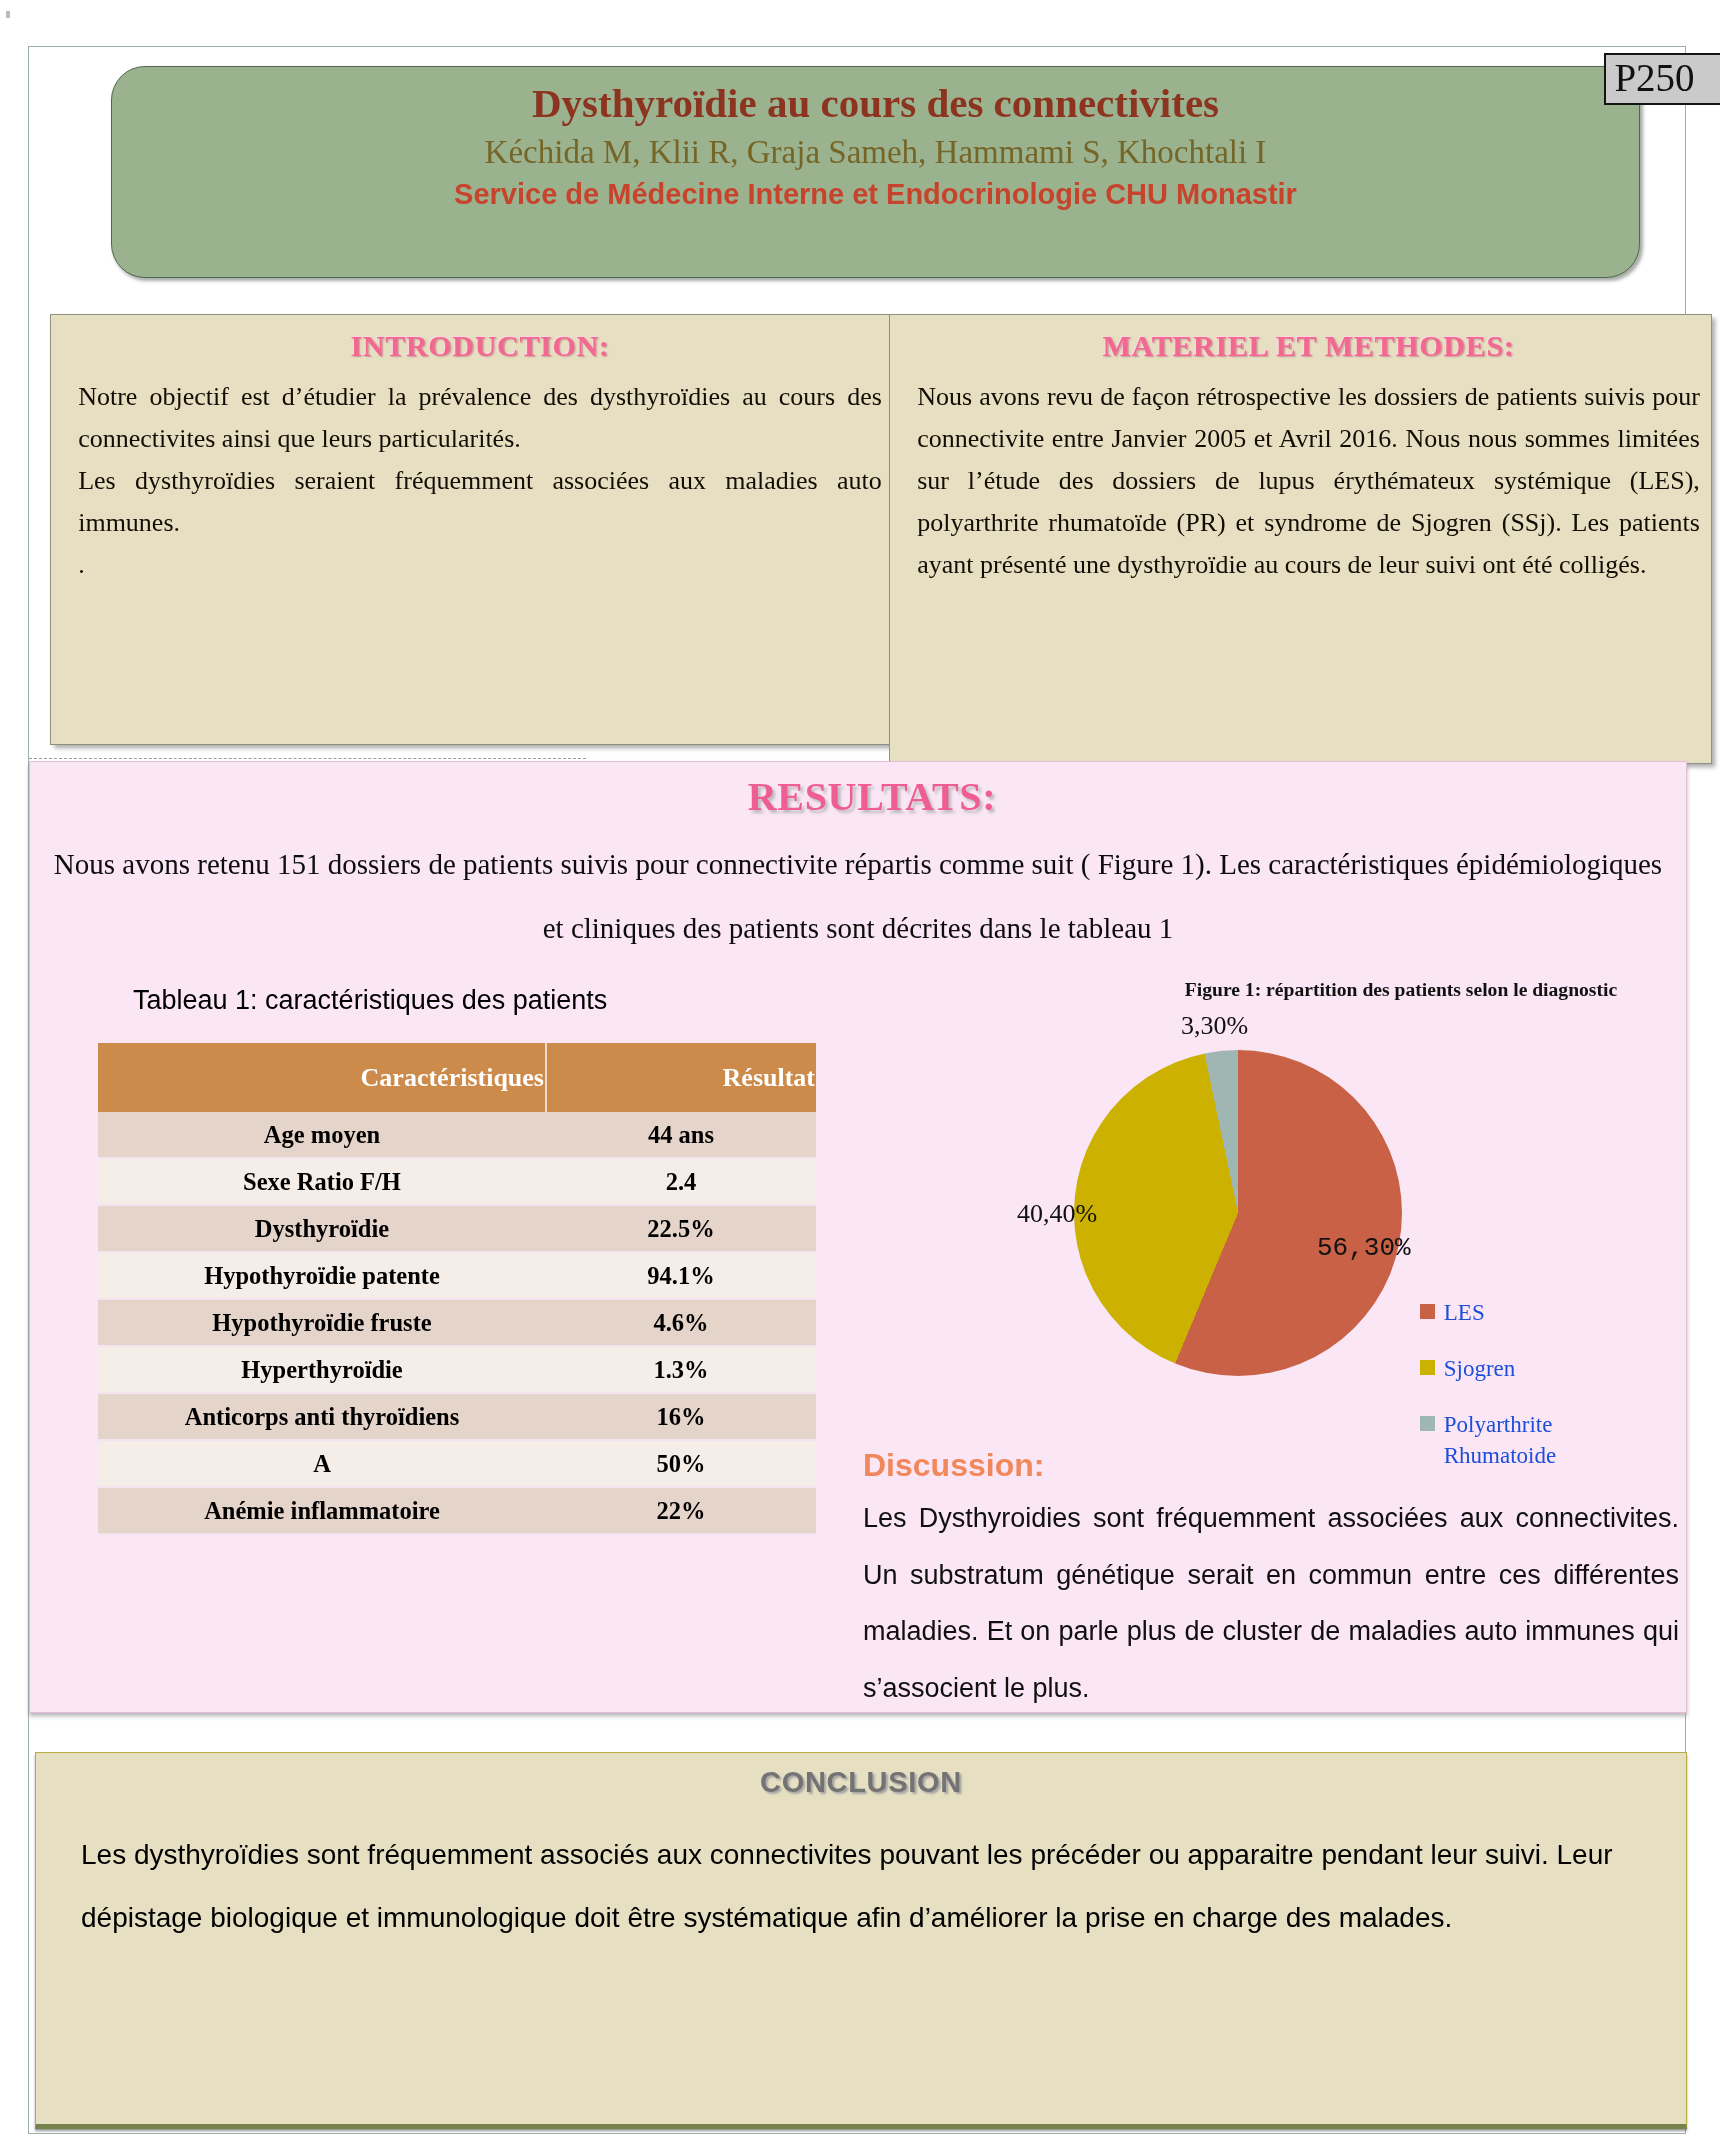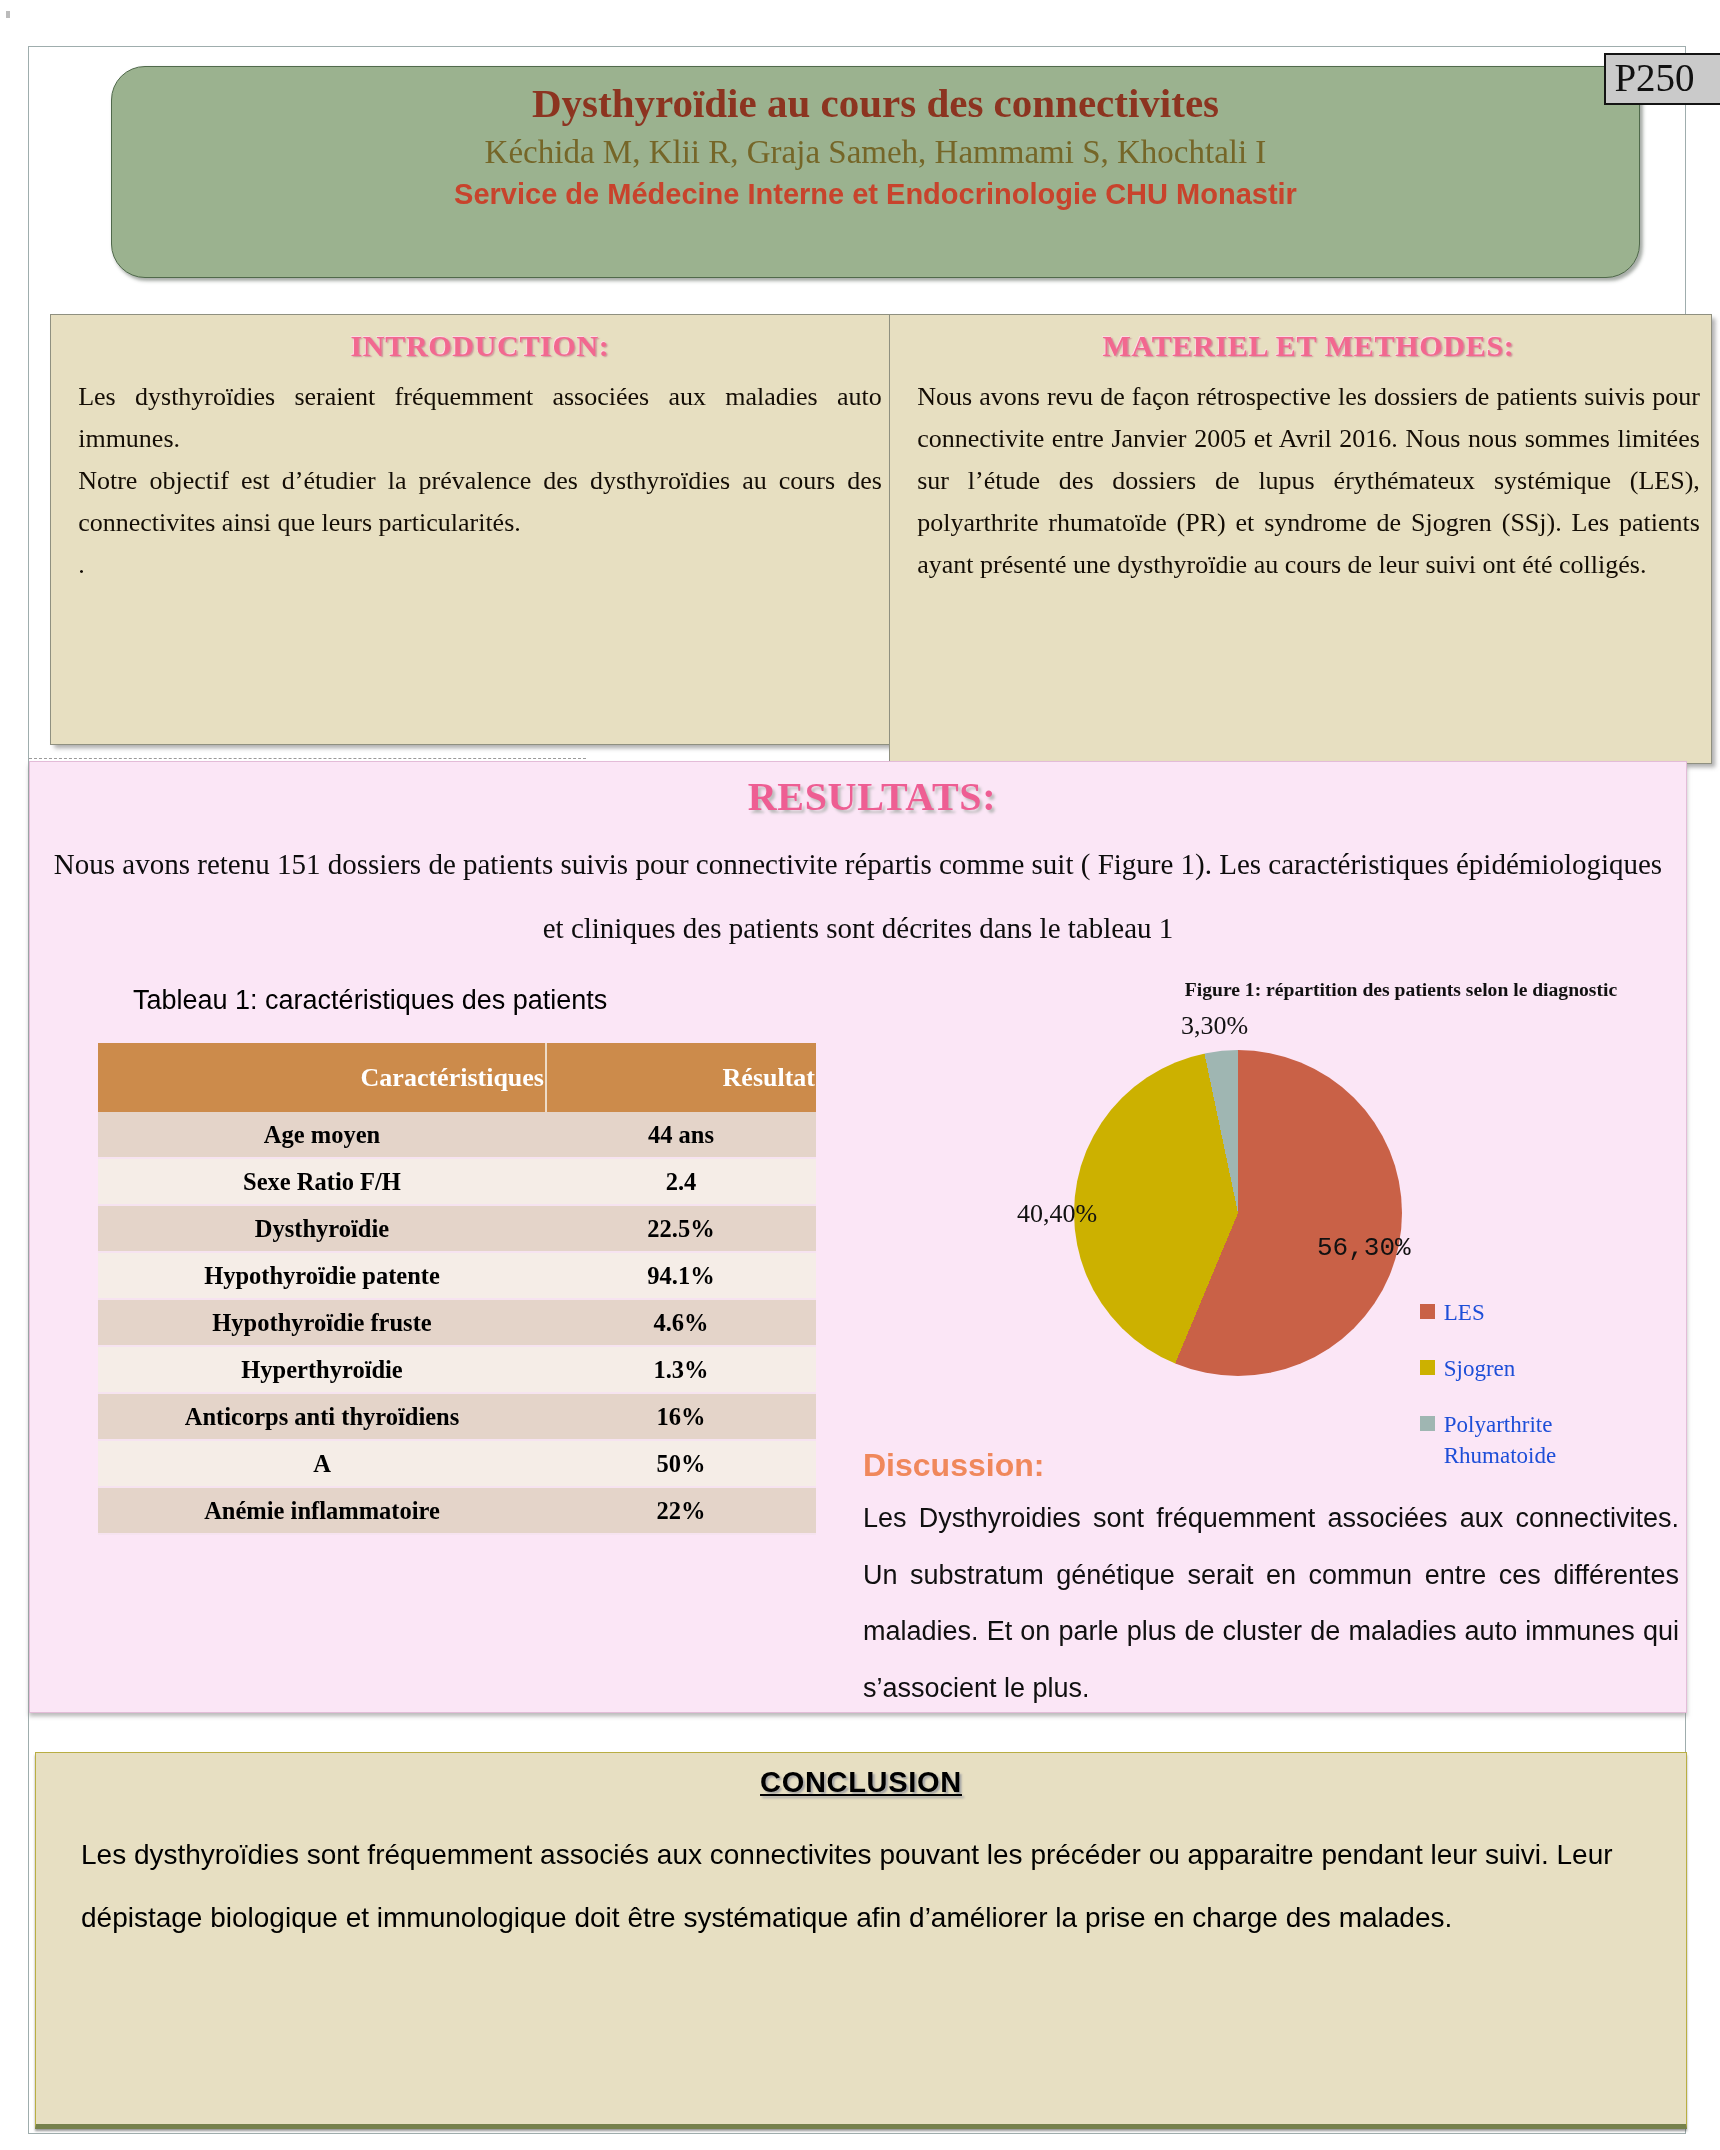--- a/index.html
+++ b/index.html
@@ -69,43 +69,43 @@
 
   .discussion-heading{left:863px;top:1447px;font-family:"Liberation Sans", sans-serif;
       font-size:32px;font-weight:bold;color:#f0885c;}
   .discussion-body{left:863px;top:1490px;width:816px;font-family:"Liberation Sans", sans-serif;
       font-size:27px;line-height:2.1;text-align:justify;color:#101010;}
 
   
   .conclusion-box{left:35px;top:1752px;width:1650px;height:371px;background:#e7dfc2;
       border:1.4px solid #b9ae43;border-bottom:5.6px solid #76814c;box-shadow:0 2.8px 2.1px rgba(40,40,40,.45);}
   .conclusion-heading{margin-top:12.6px;text-align:center;font-family:"Liberation Sans", sans-serif;
-      font-size:29px;font-weight:bold;color:#000000;letter-spacing:0.7px;text-shadow:2.1px 2.1px 2.1px #a5a5a5;text-decoration:underline;}
+      font-size:29px;font-weight:bold;color:#737373;letter-spacing:0.7px;text-shadow:2.1px 2.1px 2.1px #a5a5a5;}
   .conclusion-body{margin:24px 56px 0 45px;font-family:"Liberation Sans", sans-serif;
       font-size:28px;line-height:2.25;color:#000;}
 </style>
 </head>
 <body>
 
 <div class="abs corner-dot"></div>
 <div class="abs outer-frame"></div>
 
 <div class="abs header-box">
   <div class="poster-title">Dysthyroïdie au cours des connectivites</div>
   <div class="poster-authors">Kéchida M, Klii R, Graja Sameh, Hammami S, Khochtali I</div>
   <div class="poster-service">Service de Médecine Interne et Endocrinologie CHU Monastir</div>
 </div>
 
 <div class="abs badge">P250</div>
 
 <div class="abs col-box col-intro">
   <div class="sec-heading">INTRODUCTION:</div>
   <div class="col-body">
+    <p>Notre objectif est d’étudier la prévalence des dysthyroïdies au cours des connectivites ainsi que leurs particularités.</p>
     <p>Les dysthyroïdies seraient fréquemment associées aux maladies auto immunes.</p>
-    <p>Notre objectif est d’étudier la prévalence des dysthyroïdies au cours des connectivites ainsi que leurs particularités.</p>
     <p>.</p>
   </div>
 </div>
 
 <div class="abs col-box col-methods">
   <div class="sec-heading">MATERIEL ET METHODES:</div>
   <div class="col-body">
     <p>Nous avons revu de façon rétrospective les dossiers de patients suivis pour connectivite entre Janvier 2005 et Avril 2016.  Nous nous sommes limitées sur l’étude des dossiers de lupus érythémateux systémique (LES), polyarthrite rhumatoïde (PR) et syndrome de Sjogren (SSj). Les patients ayant présenté une dysthyroïdie au cours de leur suivi ont été colligés.</p>
   </div>
 </div>

